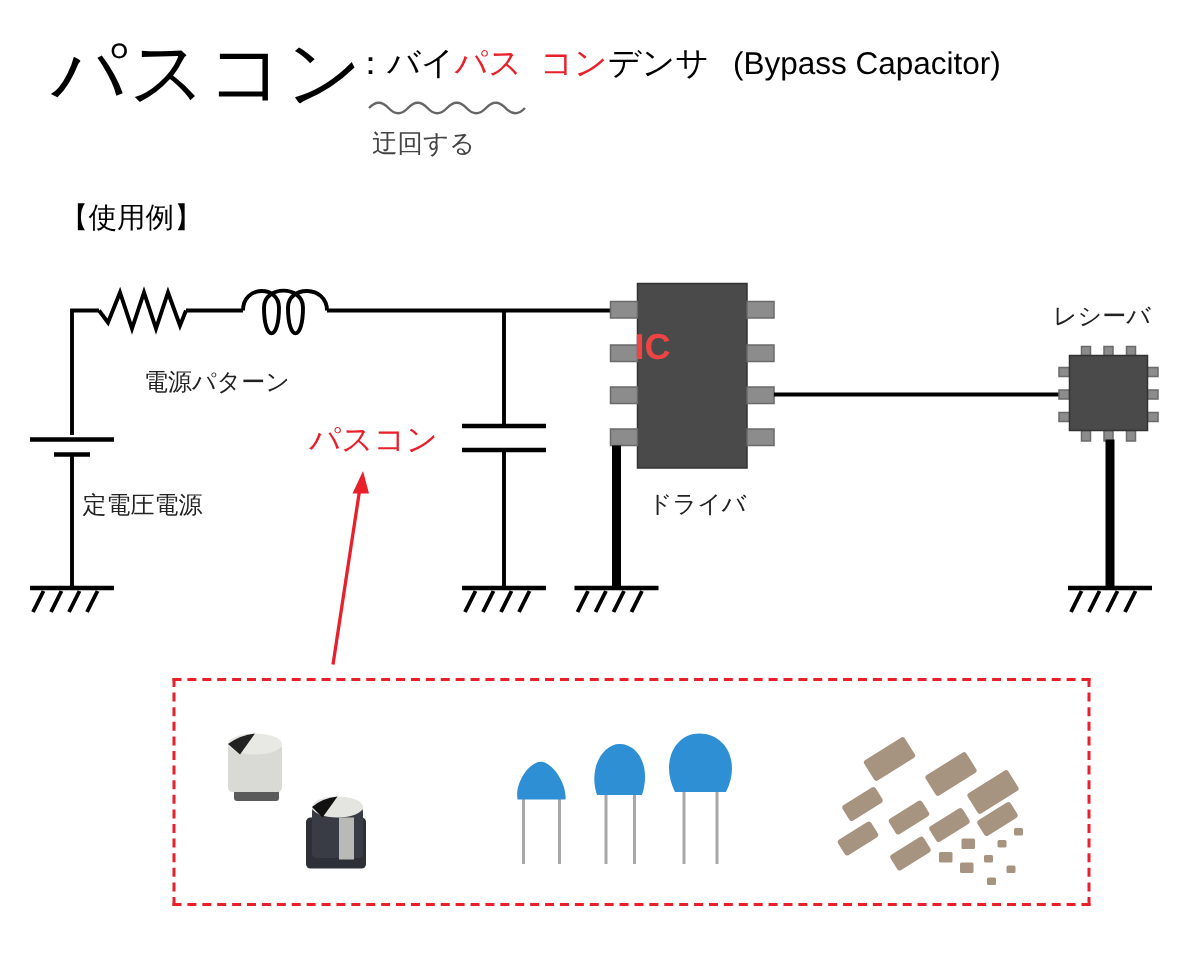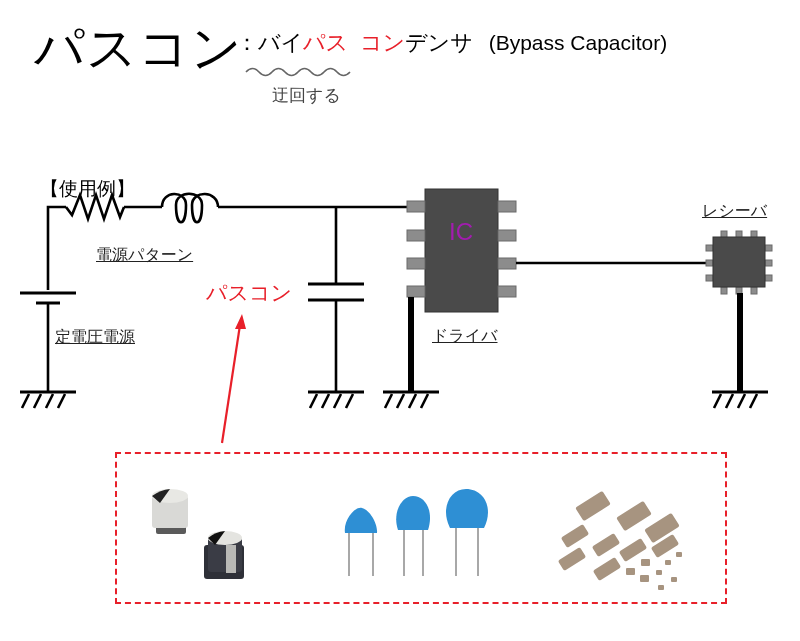--- a/index.html
+++ b/index.html
@@ -4,29 +4,29 @@
 <style>
   html, body { margin: 0; padding: 0; background: #ffffff; }
   body { width: 800px; height: 641px; position: relative; overflow: hidden;
          font-family: "DejaVu Sans", "Liberation Sans", sans-serif; color: #000; }
   .abs { position: absolute; white-space: nowrap; }
   #title { left: 34px; top: 18px; font-size: 50px; line-height: 60px; font-weight: 300; letter-spacing: 1px; }
   #subtitle { left: 236px; top: 21px; font-size: 22px; line-height: 43px; }
   #subtitle .red { color: #e8202a; }
   #subtitle .gap { display: inline-block; width: 12px; }
   #subtitle .en { font-family: "Liberation Sans", sans-serif; margin-left: 16px; font-size: 21px; }
-  #detour { left: 272px; top: 84px; font-size: 17px; color: #444; }
-  #example-heading { left: 40px; top: 132px; font-size: 19px; margin-top: 44px; }
-  .label { font-size: 16px; color: #222; text-decoration: underline; }
+  #detour { left: 248px; top: 84px; font-size: 17px; color: #444; }
+  #example-heading { left: 40px; top: 132px; font-size: 19px; }
+  .label { font-size: 16px; color: #222; }
   #label-power-pattern { left: 96px; top: 233px; margin-top: 12px; }
   #label-regulator { left: 55px; top: 312px; margin-top: 15px; }
   #label-driver { left: 432px; top: 326px; }
   #label-receiver { left: 702px; top: 201px; }
   #label-bypass { left: 206px; top: 279px; font-size: 21px; color: #e8202a; }
-  #ic-text { left: 449px; top: 218px; font-size: 24px; color: #a21caf; font-family: "Liberation Sans", sans-serif; }
+  #ic-text { left: 423px; top: 218px; font-size: 24px; color: #ef4444; font-family: "Liberation Sans", sans-serif; font-weight: bold; }
   svg#circuit { position: absolute; left: 0; top: 0; }
   #photo-box { left: 115px; top: 452px; width: 608px; height: 148px; border: 2px dashed #e8202a; }
 </style>
 </head>
 <body>
 
 <div id="title" class="abs">パスコン</div>
 <div id="subtitle" class="abs">
   <span>：</span><span>バイ</span><span class="red">パス</span><span class="gap"></span><span class="red">コン</span><span>デンサ</span><span class="en">(Bypass Capacitor)</span>
 </div>

